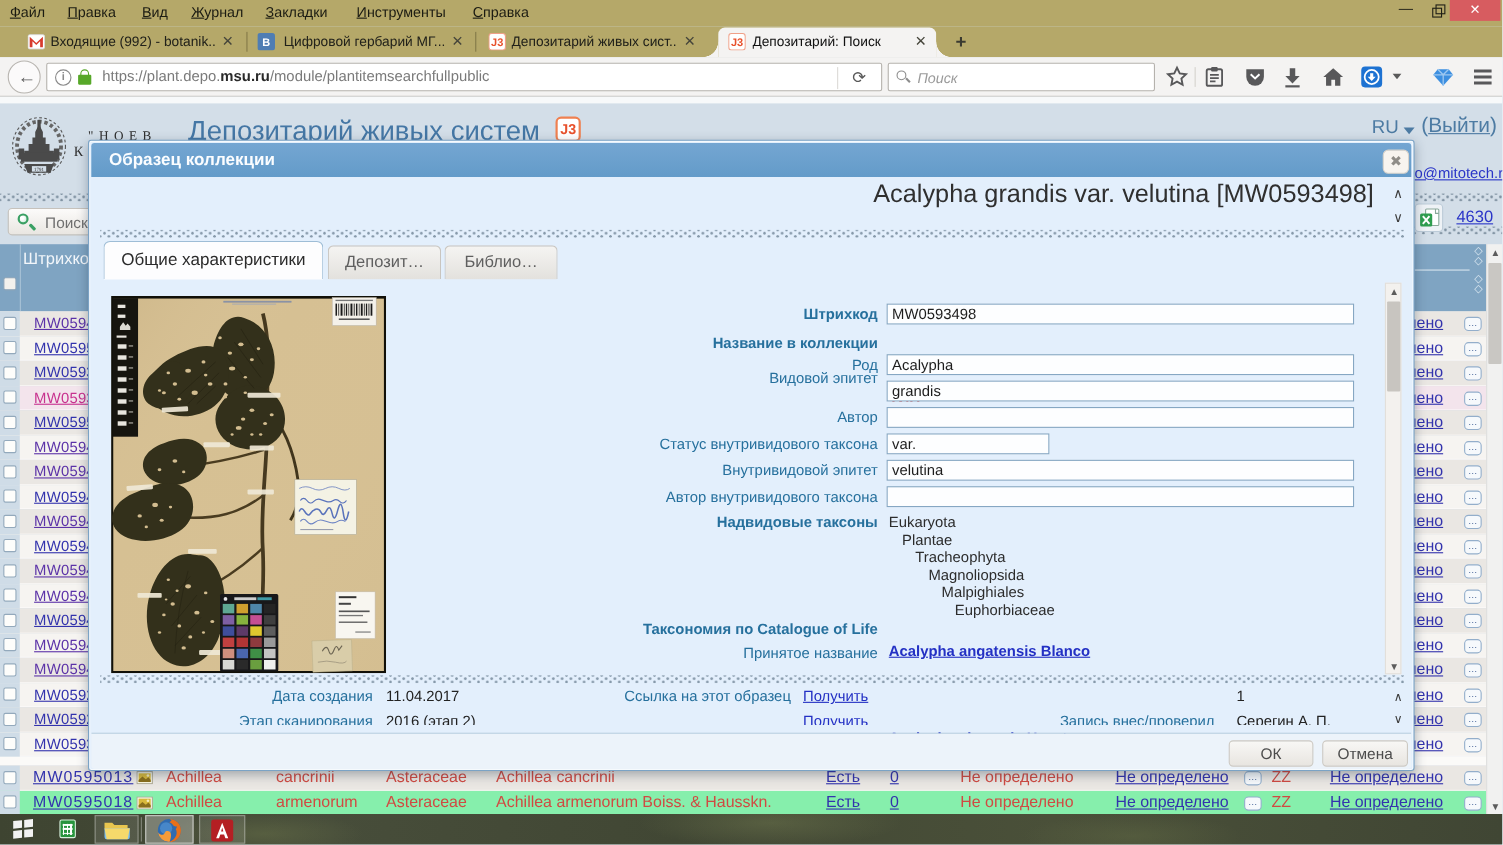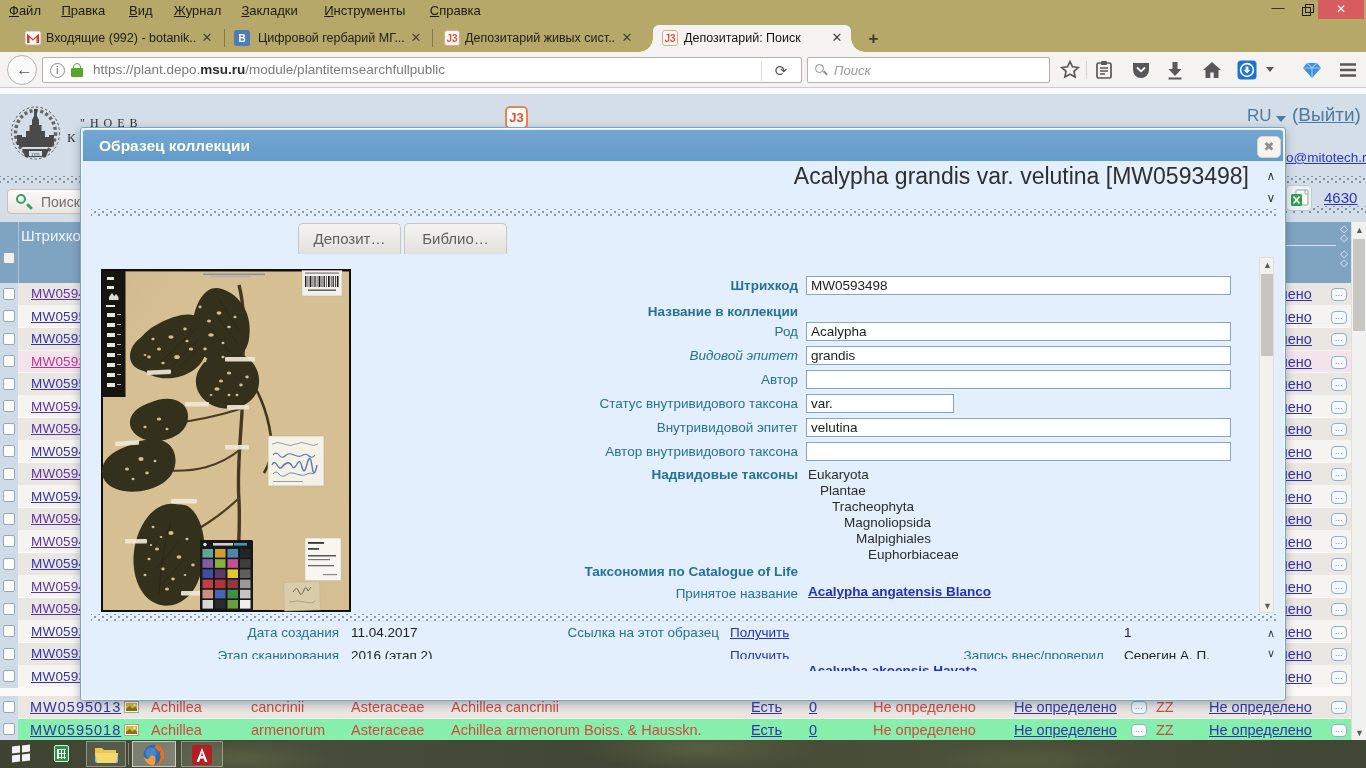--- a/index.html
+++ b/index.html
@@ -307,20 +307,21 @@
       <path d="M26.5 8 l3.5 7 v5 h2.5 v6 h3.5 v6 h4 v8 h-27 v-8 h4 v-6 h3.5 v-6 h2.5 v-5 z" fill="#4a4a4a"></path>
       <rect x="8" y="30" width="5" height="10" fill="#4a4a4a"></rect>
       <rect x="40" y="30" width="5" height="10" fill="#4a4a4a"></rect>
       <rect x="10" y="34" width="33" height="8" fill="#4a4a4a"></rect>
       <path d="M13 44 h27 l-3 8 h-21 z" fill="#4a4a4a"></path>
       <rect x="20" y="46" width="13" height="5" fill="#d3dee8"></rect>
       <text x="26.5" y="50.5" font-size="4.5" fill="#333" text-anchor="middle" font-family="Liberation Serif,serif">1791</text>
     </svg>
     <div id="brand-line1">"НОЕВ</div>
     <div id="brand-line2">К</div>
+    <div id="page-title">Депозитарий живых систем</div>
     <div id="j3-badge">J3</div>
     <div id="lang-switch">RU</div>
     <div id="lang-caret"></div>
     <div id="logout-link">(<u>Выйти</u>)</div>
     <div id="email-link">o@mitotech.ru</div>
 
     <div id="page-search-btn">
       <span class="mag2"></span>
       <span class="lbl">Поиск</span>
     </div>
@@ -494,20 +495,21 @@
     <div id="modal">
       <div id="modal-titlebar">
         <div id="modal-title">Образец коллекции</div>
       </div>
       <div id="modal-close">✖</div>
       <div id="record-title">Acalypha grandis var. velutina [MW0593498]</div>
       <div id="rec-prev">∧</div>
       <div id="rec-next">∨</div>
       <div class="dotband" id="modal-band1"></div>
 
+      <div class="mtab" id="mtab1">Общие характеристики</div>
       <div class="mtab" id="mtab2">Депозит…</div>
       <div class="mtab" id="mtab3">Библио…</div>
 
       <svg id="specimen" viewBox="0 0 250 343">
         <rect x="0" y="0" width="250" height="343" fill="#111008"></rect>
         <rect x="2" y="2.5" width="246" height="338.5" fill="#d6c093"></rect>
         <rect x="2" y="2.5" width="246" height="338.5" fill="url(#shgrad)"></rect>
         <defs>
           <linearGradient id="shgrad" x1="0" y1="0" x2="1" y2="1">
             <stop offset="0" stop-color="#c9b183" stop-opacity=".55"></stop>
@@ -716,21 +718,21 @@
         </g>
       </svg>
 
       <div id="form-holder">
           <div class="flabel b" style="left: 217px; top: 150px;">Штрихкод</div>
           <div class="finput" style="top: 148px; width: 425px;">MW0593498</div>
           <div class="flabel b" style="left: 217px; top: 176px;">Название в коллекции</div>
           <div class="ftext" id="tip-value" style="top: 176px; margin-top: 48px;">ТИП</div>
           <div class="flabel" style="left: 217px; top: 196px;">Род</div>
           <div class="finput" style="top: 194px; width: 425px;">Acalypha</div>
-          <div class="flabel" style="left: 217px; top: 220px; font-style: italic;">Видовой эпитет</div>
+          <div class="flabel" style="left: 217px; top: 208px;">Видовой эпитет</div>
           <div class="finput" style="top: 218px; width: 425px;">grandis</div>
           <div class="flabel" style="left: 217px; top: 244px;">Автор</div>
           <div class="finput" style="top: 242px; width: 425px;"></div>
           <div class="flabel" style="left: 217px; top: 268px;">Статус внутривидового таксона</div>
           <div class="finput" style="top: 266px; width: 148px;">var.</div>
           <div class="flabel" style="left: 217px; top: 292px;">Внутривидовой эпитет</div>
           <div class="finput" style="top: 290px; width: 425px;">velutina</div>
           <div class="flabel" style="left: 217px; top: 316px;">Автор внутривидового таксона</div>
           <div class="finput" style="top: 314px; width: 425px;"></div>
           <div class="flabel b" style="left: 217px; top: 339px;">Надвидовые таксоны</div>
@@ -764,20 +766,24 @@
           <div class="mf-value" style="left: 1029px; top: 9px;">1</div>
           <div class="mf-label" style="left: -56px; top: 32px;">Этап сканирования</div>
           <div class="mf-value" style="left: 256px; top: 32px;">2016 (этап 2)</div>
           <div class="mf-value link" style="left: 635px; top: 32px;">Получить</div>
           <div class="mf-label" style="left: 709px; top: 32px;">Запись внес/проверил</div>
           <div class="mf-value" style="left: 1029px; top: 32px;">Серегин А. П.</div>
         </div>
       <div id="footer-up">∧</div>
       <div id="footer-down">∨</div>
 
+      <div id="btnpane">
+        <div class="dlgbtn" id="btn-ok">ОК</div>
+        <div class="dlgbtn" id="btn-cancel">Отмена</div>
+      </div>
     </div>
   </div>
 
   <div id="taskbar">
     <div id="start-btn">
       <span class="p" style="left:0;top:0;transform:skewY(-6deg)"></span>
       <span class="p" style="left:9.5px;top:-1px;transform:skewY(-6deg)"></span>
       <span class="p" style="left:0;top:8.5px;transform:skewY(-6deg)"></span>
       <span class="p" style="left:9.5px;top:7.5px;transform:skewY(-6deg)"></span>
     </div>

